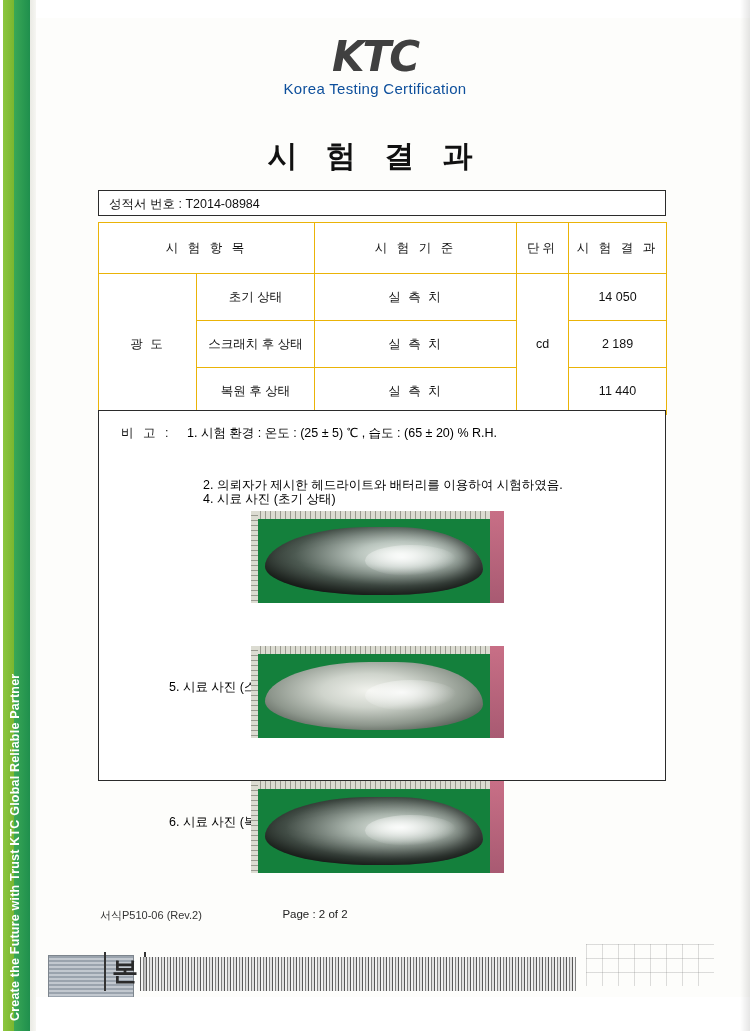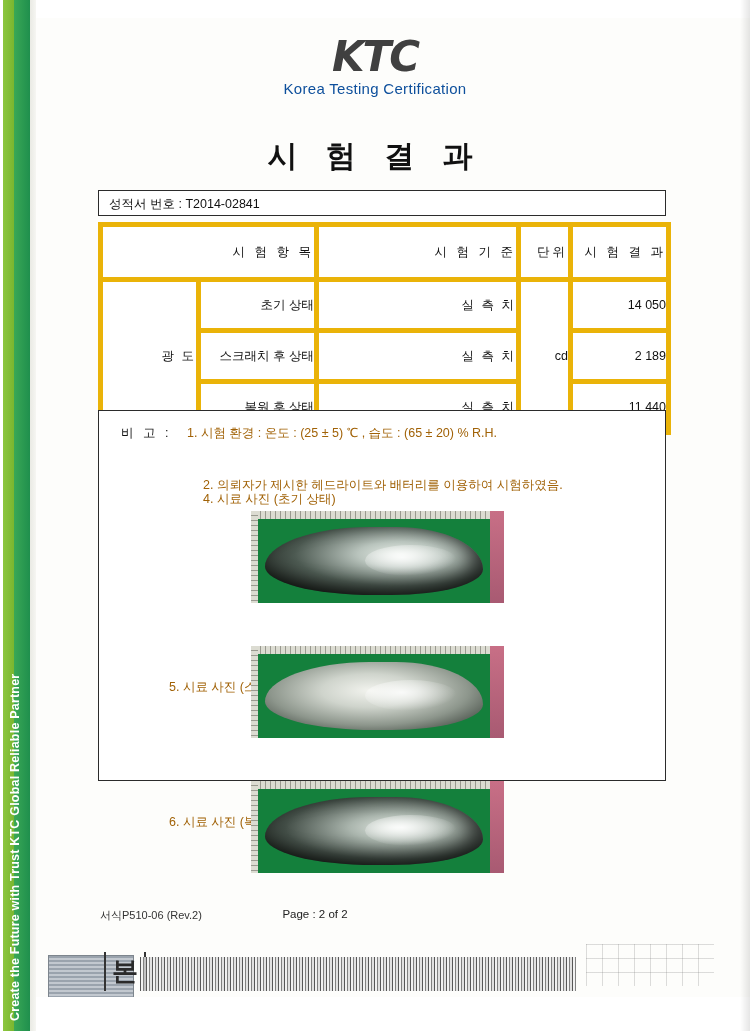--- a/index.html
+++ b/index.html
@@ -115,22 +115,22 @@
   .tbl {
     position: absolute;
     left: 98px;
     top: 222px;
     width: 568px;
     border-collapse: collapse;
     background: #fff;
     table-layout: fixed;
   }
   .tbl td {
-    border: 5px solid #eab308;
-    text-align: right;
+    border: 1px solid #eab308;
+    text-align: center;
     vertical-align: middle;
     font-size: 12.5px;
     color: #111;
     padding: 0;
   }
   .tbl .hd {
     height: 50px;
     letter-spacing: 3px;
   }
   .tbl .row td {
@@ -160,21 +160,21 @@
     position: absolute;
     left: 22px;
     top: 14px;
     font-size: 12.5px;
     color: #111;
     letter-spacing: 3px;
   }
   .note-line {
     position: absolute;
     font-size: 12.5px;
-    color: #a16207;
+    color: #000000;
     white-space: nowrap;
   }
   .nl1 { left: 88px; top: 14px; }
   .nl2 { left: 104px; top: 48px; margin-top: 18px; }
   .nl3 { left: 104px; top: 58px; }
   .nl4 { left: 104px; top: 80px; }
   .nl5 { left: 70px; top: 268px; }
   .nl6 { left: 70px; top: 403px; }
 
   
@@ -280,21 +280,21 @@
 
   <div class="top-white"></div>
 
   <div class="logo-wrap">
     <div class="logo-mark">KTC</div>
     <div class="logo-sub">Korea Testing Certification</div>
   </div>
 
   <div class="doc-title">시 험 결 과</div>
 
-  <div class="report-no">성적서 번호 : T2014-02841</div>
+  <div class="report-no">성적서 번호 : T2014-08984</div>
 
   <table class="tbl">
     <colgroup>
       <col class="col-a">
         <col class="col-b">
         <col class="col-c">
         <col class="col-d">
         <col class="col-e">
     </colgroup>
     <tbody>

